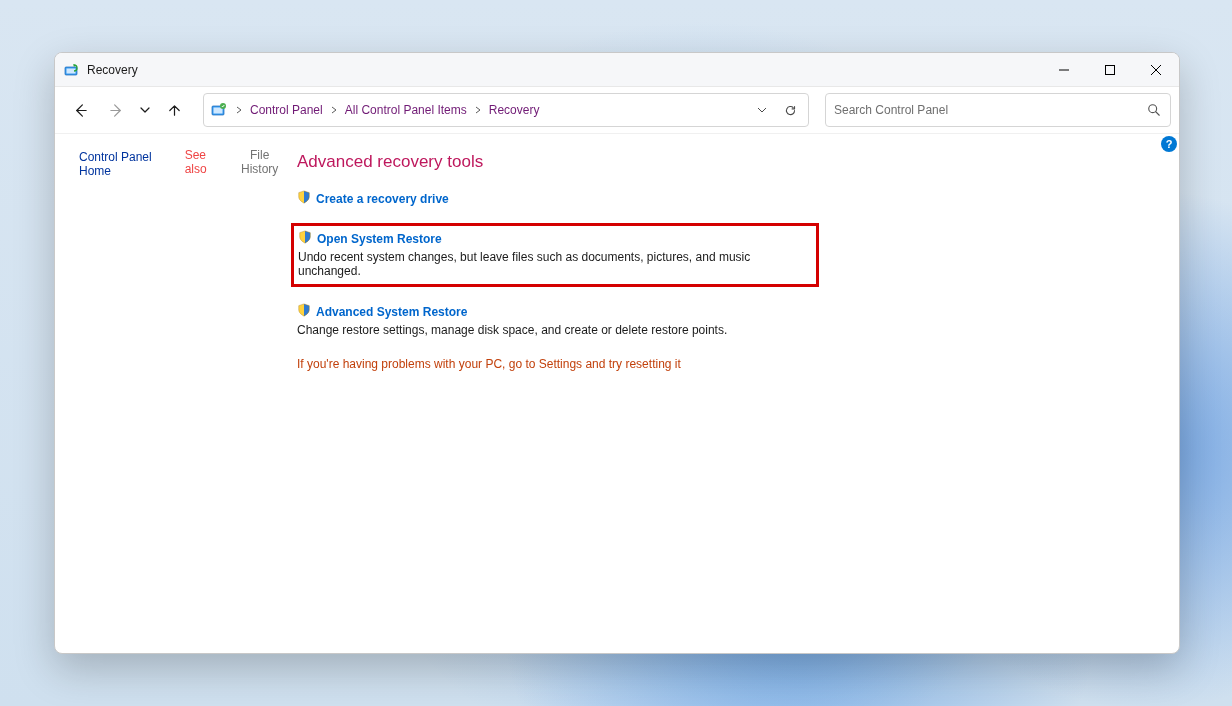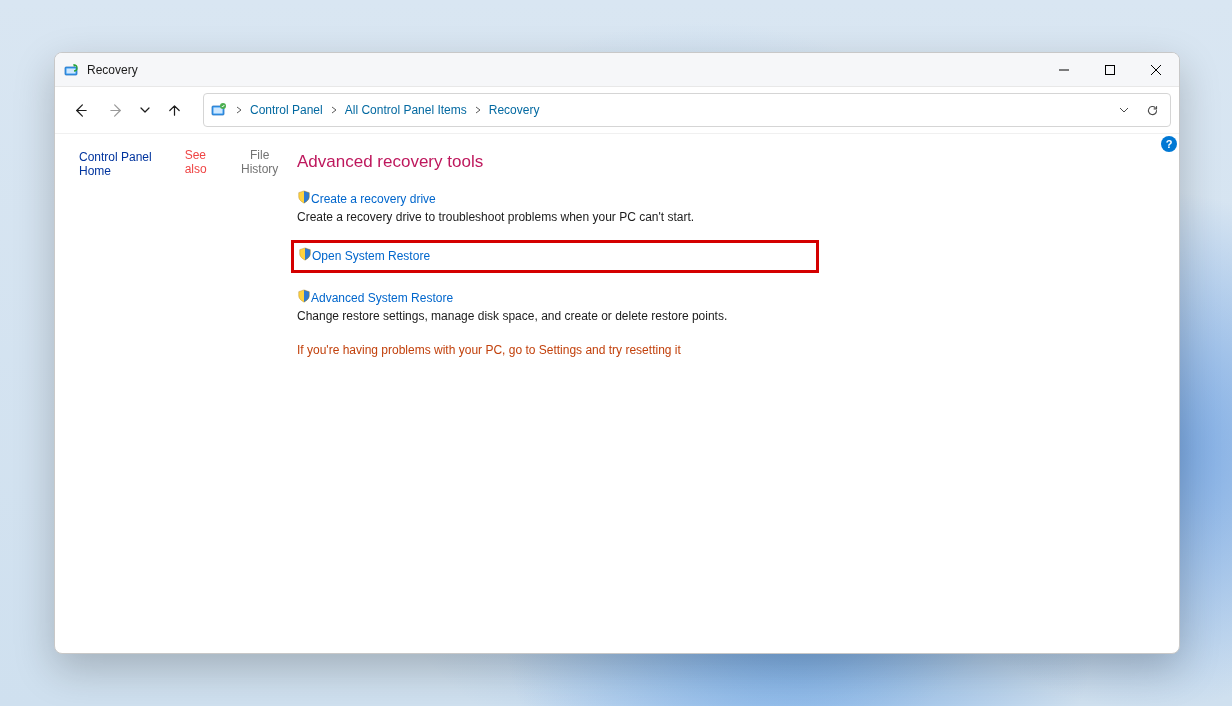--- a/index.html
+++ b/index.html
@@ -97,21 +97,21 @@
     background: #fff;
   }
   .addr-icon {
     width: 18px; height: 18px;
     margin: 0 4px 0 2px;
     display:flex;align-items:center;justify-content:center;
   }
   .crumb {
     padding: 0 4px;
     font-size: 12px;
-    color: #0369a1;
+    color: #701a75;
     white-space: nowrap;
   }
   .crumb-sep {
     width: 14px;
     display: flex; align-items: center; justify-content: center;
     color: #5a5a5a;
   }
   .addr-tail { flex:1; }
   .addr-btn {
     width: 28px; height: 30px;
@@ -185,20 +185,22 @@
     font-size:17px;
     font-weight:400;
     margin: 4px 0 18px 0;
   }
   .tool-item {
     margin-bottom: 16px;
   }
   .tool-link-row {
     display:flex;
     align-items:center;
+    gap:5px;
+    font-weight:bold;
   }
   .tool-link {
     color:#0066cc;
     font-size:12px;
     cursor:pointer;
   }
   .tool-desc {
     font-size:12px;
     color:#1b1b1b;
     margin-top:3px;
@@ -335,20 +337,29 @@
             </svg>
         </div>
         <div class="addr-btn">
           <svg width="13" height="13" viewBox="0 0 16 16">
               <path d="M13 8 a5 5 0 1 1 -1.7 -3.7" fill="none" stroke="currentColor" stroke-width="1.3" stroke-linecap="round"></path>
               <path d="M13 3 v3 h-3" fill="none" stroke="currentColor" stroke-width="1.3" stroke-linecap="round" stroke-linejoin="round"></path>
             </svg>
         </div>
       </div>
 
+      <div class="search-box">
+        <input type="text" placeholder="Search Control Panel" style="">
+        <span class="search-icon">
+          <svg width="14" height="14" viewBox="0 0 16 16">
+              <circle cx="6.5" cy="6.5" r="4.5" fill="none" stroke="currentColor" stroke-width="1.3"></circle>
+              <path d="M10 10 L14 14" stroke="currentColor" stroke-width="1.3" stroke-linecap="round"></path>
+            </svg>
+        </span>
+      </div>
     </div>
 
     <div class="body">
 
       <div class="sidebar">
         <span class="side-link">Control Panel Home</span>
         <div class="side-spacer"></div>
         <span class="see-also">See also</span>
         <span class="file-history">File History</span>
       </div>
@@ -364,35 +375,35 @@
           <div class="tool-link-row">
             <span>
               <svg class="shield" viewBox="0 0 16 16">
                 <path d="M8 1 L14 3 V8 C14 12 8 15 8 15 C8 15 2 12 2 8 V3 Z" fill="#ffd23e"></path>
                 <path d="M8 1 L14 3 V8 C14 12 8 15 8 15 V1 Z" fill="#2f7ad1"></path>
                 <path d="M8 1 L14 3 V8 C14 12 8 15 8 15 C8 15 2 12 2 8 V3 Z" fill="none" stroke="#9a6a00" stroke-width="0.4"></path>
               </svg>
             </span>
             <span class="tool-link">Create a recovery drive</span>
           </div>
-          <div class="tool-desc">Create a recovery drive to troubleshoot problems when your PC can't start.</div>
         </div>
 
         
         <div class="highlight-box">
           <div class="tool-link-row">
             <span>
               <svg class="shield" viewBox="0 0 16 16">
                 <path d="M8 1 L14 3 V8 C14 12 8 15 8 15 C8 15 2 12 2 8 V3 Z" fill="#ffd23e"></path>
                 <path d="M8 1 L14 3 V8 C14 12 8 15 8 15 V1 Z" fill="#2f7ad1"></path>
                 <path d="M8 1 L14 3 V8 C14 12 8 15 8 15 C8 15 2 12 2 8 V3 Z" fill="none" stroke="#9a6a00" stroke-width="0.4"></path>
               </svg>
             </span>
             <span class="tool-link">Open System Restore</span>
           </div>
+          <div class="tool-desc">Undo recent system changes, but leave files such as documents, pictures, and music unchanged.</div>
         </div>
 
         
         <div class="tool-item">
           <div class="tool-link-row">
             <span>
               <svg class="shield" viewBox="0 0 16 16">
                 <path d="M8 1 L14 3 V8 C14 12 8 15 8 15 C8 15 2 12 2 8 V3 Z" fill="#ffd23e"></path>
                 <path d="M8 1 L14 3 V8 C14 12 8 15 8 15 V1 Z" fill="#2f7ad1"></path>
                 <path d="M8 1 L14 3 V8 C14 12 8 15 8 15 C8 15 2 12 2 8 V3 Z" fill="none" stroke="#9a6a00" stroke-width="0.4"></path>

